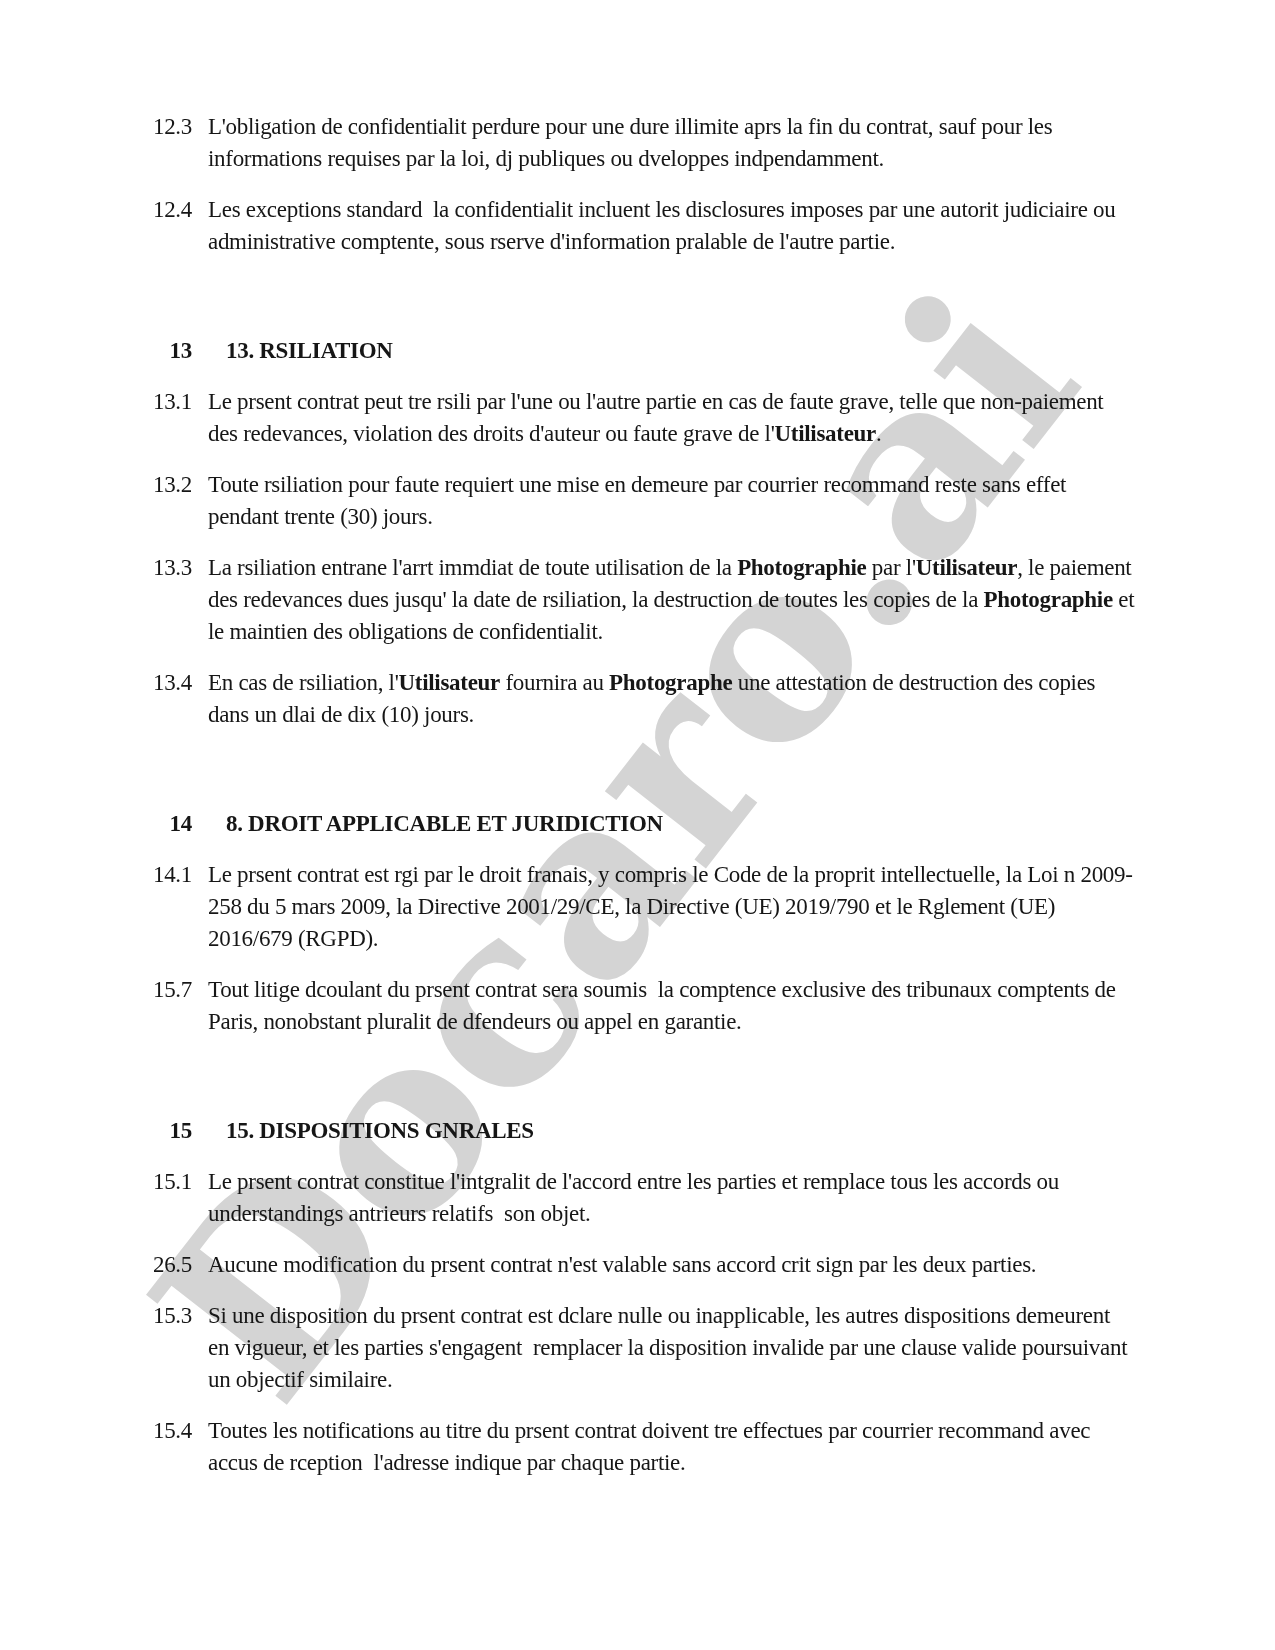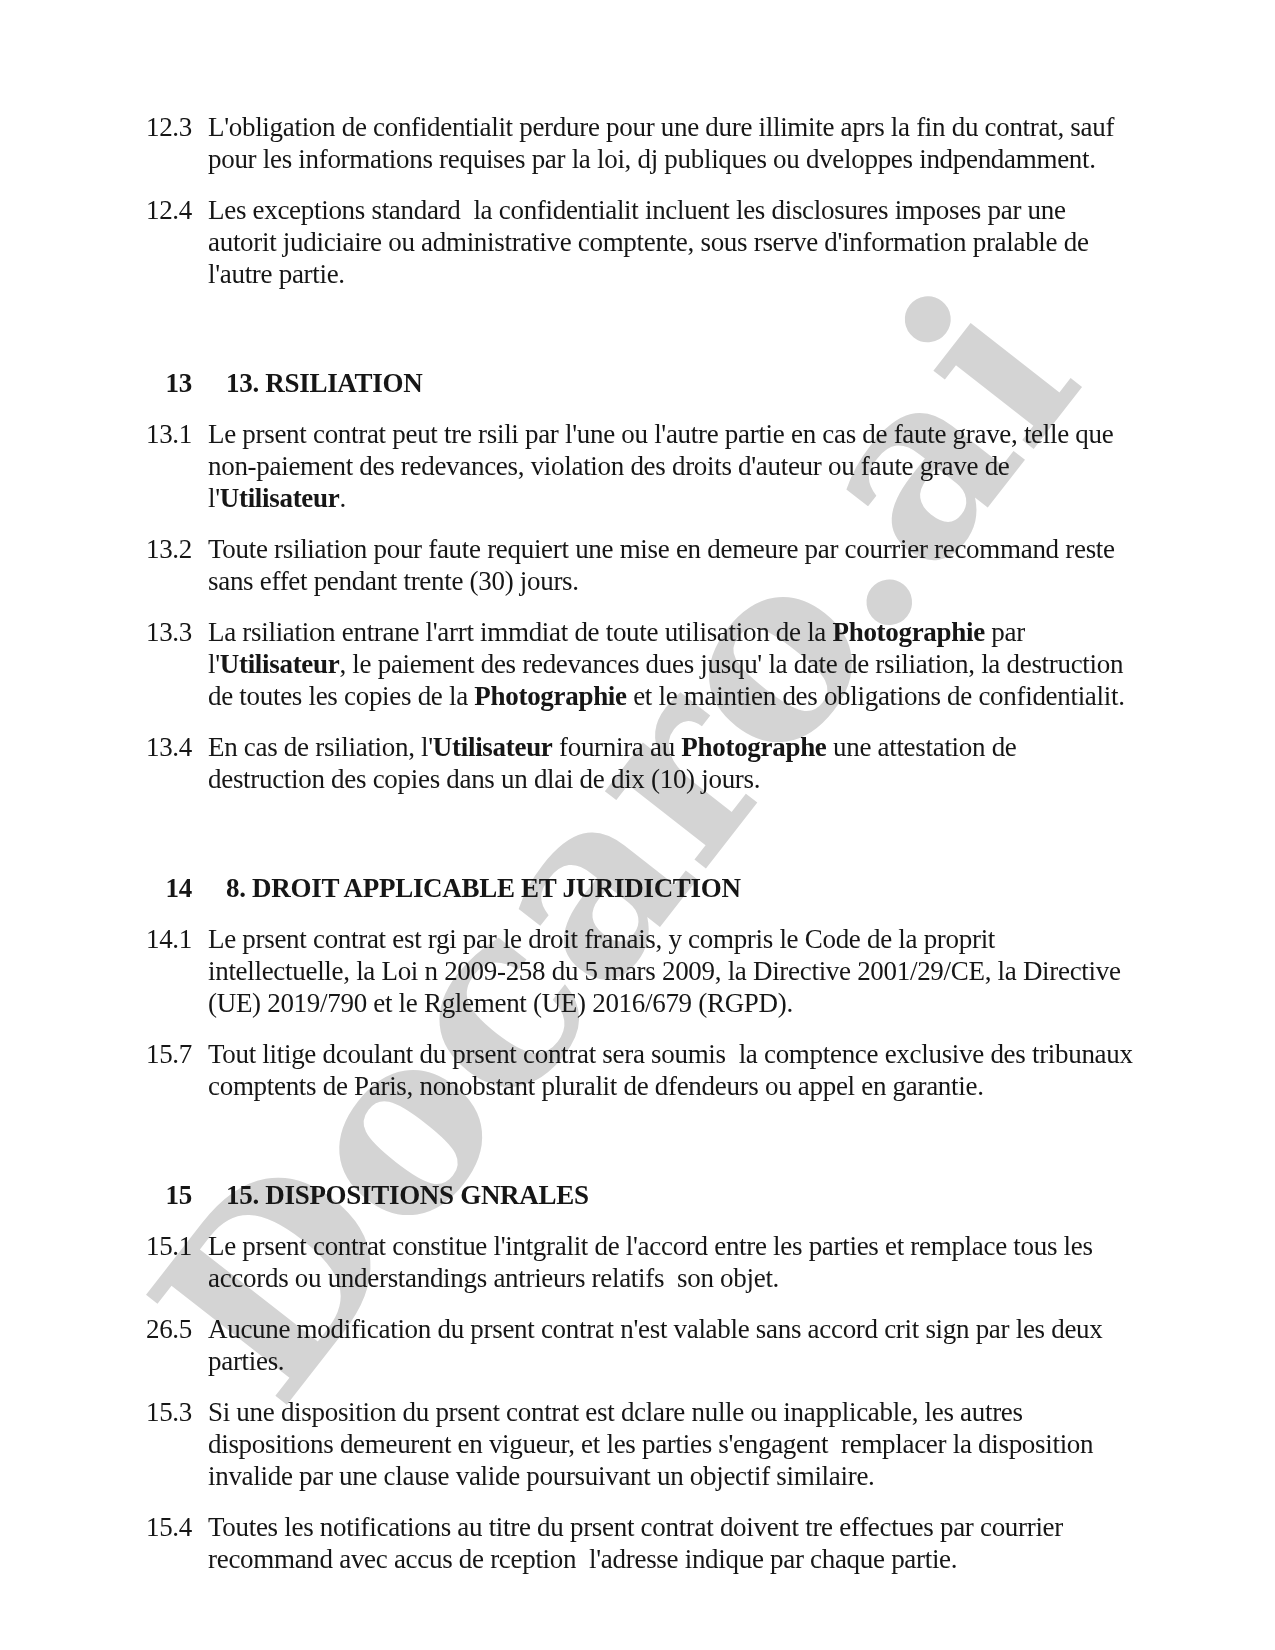--- a/index.html
+++ b/index.html
@@ -27,21 +27,21 @@
     user-select: none;
     pointer-events: none;
   }
 
   .doc {
     position: absolute;
     left: 140px;
     top: 111px;
     width: 995px;
     z-index: 1;
-    font-size: 27px;
+    font-size: 23px;
     line-height: 32px;
     letter-spacing: -0.3px;
   }
 
   .block {
     display: flex;
     margin-bottom: 19px;
   }
 
   .block.heading {

